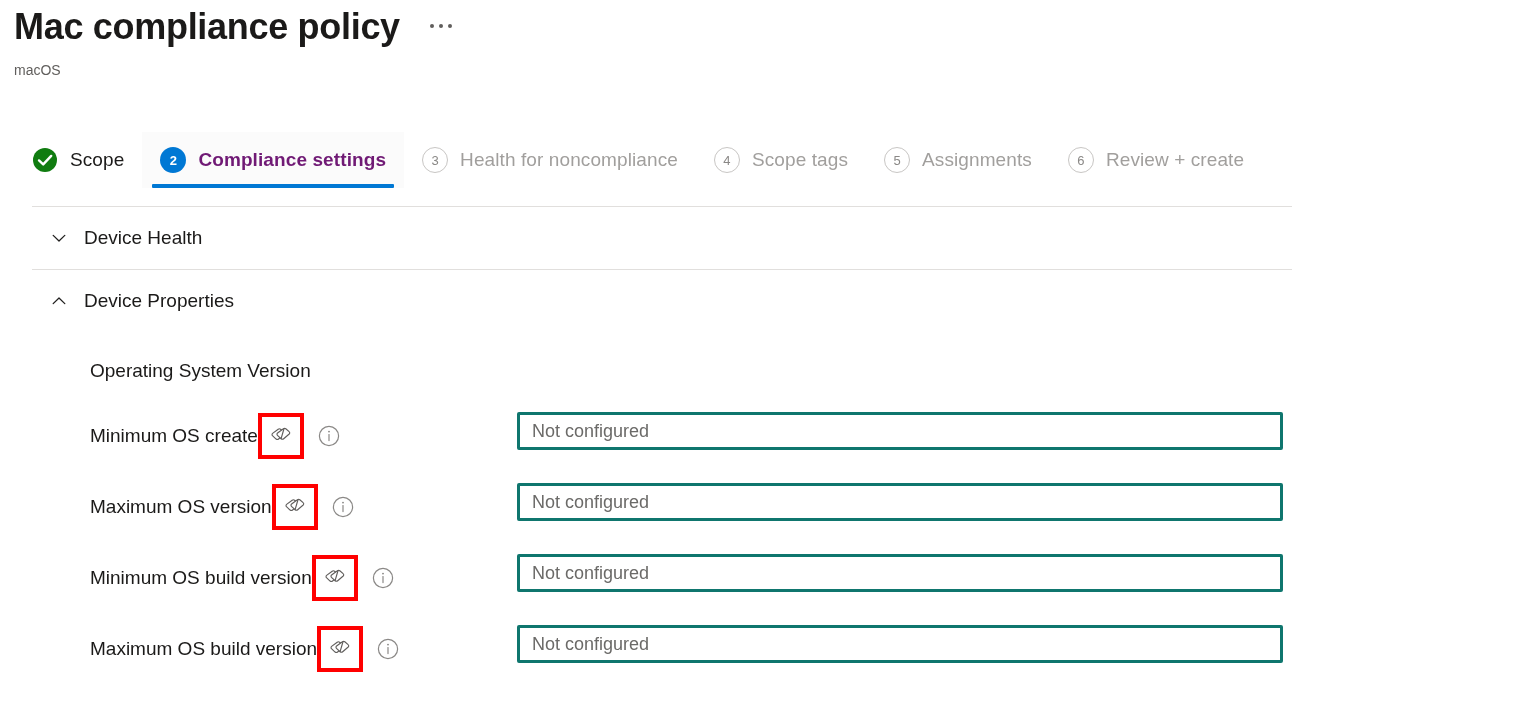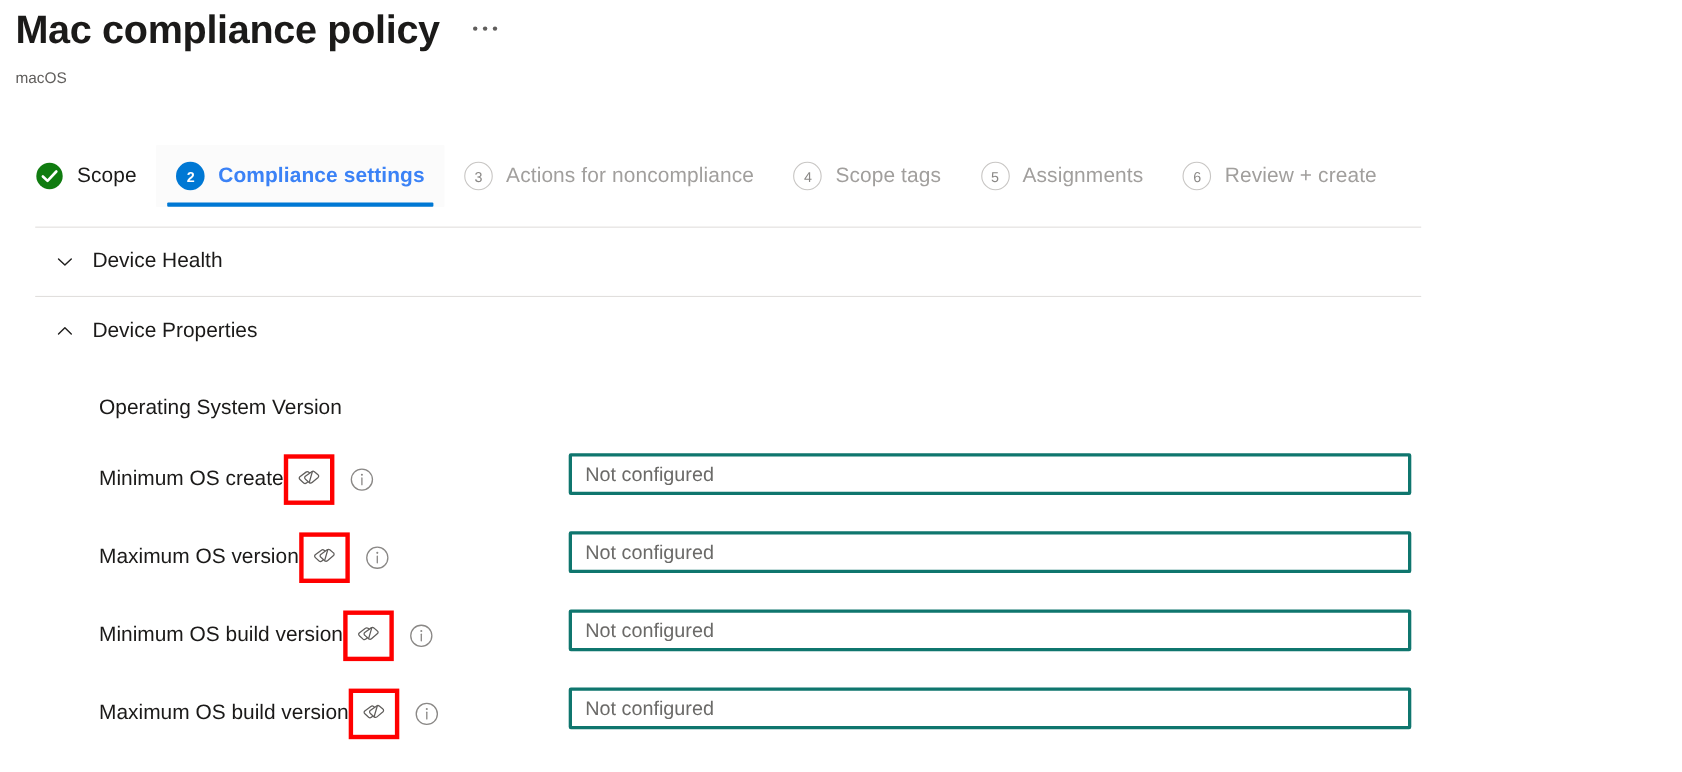--- a/index.html
+++ b/index.html
@@ -91,21 +91,21 @@
     height: 4px;
     background: #0078d4;
     border-radius: 1px;
   }
   .tab-label {
     font-size: 19px;
     color: #a19f9d;
     letter-spacing: 0.1px;
   }
   .tab.active .tab-label {
-    color: #3b82f6;
+    color: #701a75;
     font-weight: 700;
   }
   .tab.done .tab-label {
     color: #1b1a19;
     font-weight: 400;
   }
   .tab-badge {
     width: 26px;
     height: 26px;
     min-width: 26px;
@@ -260,21 +260,21 @@
     <span class="tab-label">Scope</span>
   </div>
 
   <div class="tab active">
     <span class="tab-badge current">2</span>
     <span class="tab-label">Compliance settings</span>
   </div>
 
   <div class="tab">
     <span class="tab-badge pending">3</span>
-    <span class="tab-label">Actions for noncompliance</span>
+    <span class="tab-label">Health for noncompliance</span>
   </div>
 
   <div class="tab">
     <span class="tab-badge pending">4</span>
     <span class="tab-label">Scope tags</span>
   </div>
 
   <div class="tab">
     <span class="tab-badge pending">5</span>
     <span class="tab-label">Assignments</span>

